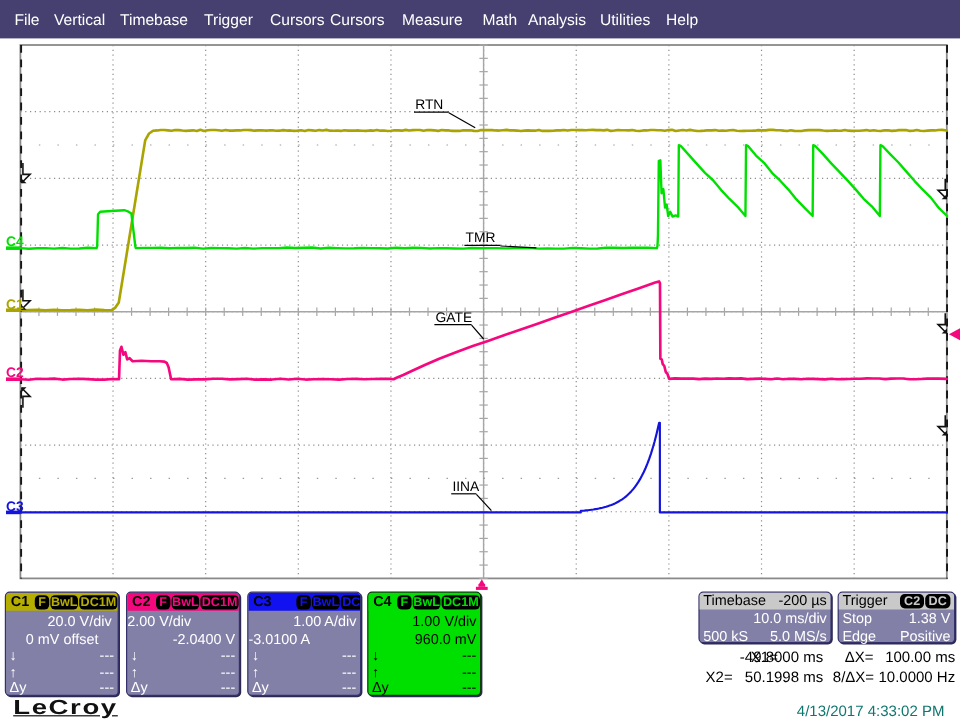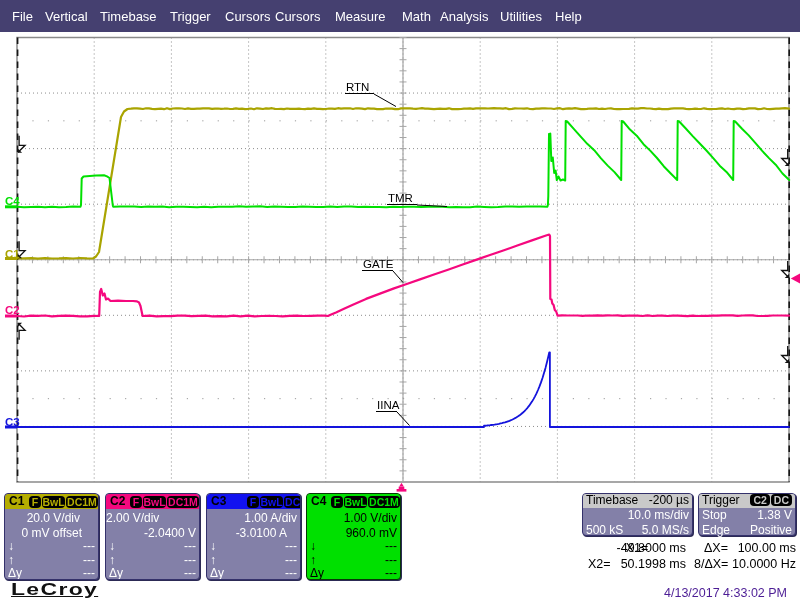--- a/index.html
+++ b/index.html
@@ -173,21 +173,21 @@
 <text x="5" y="314" font-family="Liberation Sans, sans-serif" font-size="11.5" font-weight="bold" fill="#f5087e">C2</text>
 <text x="5" y="425.5" font-family="Liberation Sans, sans-serif" font-size="11.5" font-weight="bold" fill="#1414dc">C3</text>
 </svg>
 <div style="position:absolute;left:4px;top:493px;width:95px;height:87px;background:#8380a8;border:1px solid #34316b;border-radius:4px;color:#fff;font-size:12px;overflow:hidden;box-shadow:1px 1px 0 #2c2a55">
     <div style="position:absolute;left:0;top:0;width:93px;height:15px;background:#b5ad00;border-radius:3px 3px 0 0">
       <span style="position:absolute;left:4px;top:1px;color:#000;font-weight:bold;font-size:12px;line-height:13px">C1</span>
       <span style="position:absolute;left:24px;top:1.5px;width:12px;height:12px;background:#000;color:#b5ad00;border-radius:4px;font-size:10.5px;font-weight:bold;line-height:12px;text-align:center">F</span>
       <span style="position:absolute;left:37px;top:1.5px;width:23px;height:12px;background:#000;color:#b5ad00;border-radius:4px;font-size:10.5px;font-weight:bold;line-height:12px;text-align:center">BwL</span>
       <span style="position:absolute;left:61px;top:1.5px;width:32px;height:12px;background:#000;color:#b5ad00;border-radius:4px;font-size:10.5px;font-weight:bold;line-height:12px;text-align:center">DC1M</span>
     </div>
-    <div style="position:absolute;left:0;top:17.3px;width:93px;text-align:right;padding-right:18px;height:14.3px;line-height:14.3px">20.0 V/div</div>
+    <div style="position:absolute;left:0;top:17.3px;width:93px;text-align:right;padding-right:5px;height:14.3px;line-height:14.3px">20.0 V/div</div>
     <div style="position:absolute;left:0;top:31.8px;width:80px;text-align:right;padding-right:3px;height:14.3px;line-height:14.3px">0 mV offset</div>
     <div style="position:absolute;left:3px;top:45.2px;height:14.3px;line-height:14.3px">↓</div>
     <div style="position:absolute;right:3px;top:45.2px;height:14.3px;line-height:14.3px">---</div>
     <div style="position:absolute;left:3px;top:58.7px;height:14.3px;line-height:14.3px">↑</div>
     <div style="position:absolute;right:3px;top:58.7px;height:14.3px;line-height:14.3px">---</div>
     <div style="position:absolute;left:3px;top:72.2px;height:14.3px;line-height:14.3px">Δy</div>
     <div style="position:absolute;right:3px;top:72.2px;height:14.3px;line-height:14.3px">---</div>
   </div>
 <div style="position:absolute;left:105px;top:493px;width:95px;height:87px;background:#8380a8;border:1px solid #34316b;border-radius:4px;color:#fff;font-size:12px;overflow:hidden;box-shadow:1px 1px 0 #2c2a55">
     <div style="position:absolute;left:0;top:0;width:93px;height:15px;background:#f5087e;border-radius:3px 3px 0 0">
@@ -206,21 +206,21 @@
     <div style="position:absolute;right:3px;top:72.2px;height:14.3px;line-height:14.3px">---</div>
   </div>
 <div style="position:absolute;left:206px;top:493px;width:95px;height:87px;background:#8380a8;border:1px solid #34316b;border-radius:4px;color:#fff;font-size:12px;overflow:hidden;box-shadow:1px 1px 0 #2c2a55">
     <div style="position:absolute;left:0;top:0;width:93px;height:15px;background:#1212f0;border-radius:3px 3px 0 0">
       <span style="position:absolute;left:4px;top:1px;color:#000;font-weight:bold;font-size:12px;line-height:13px">C3</span>
       <span style="position:absolute;left:40px;top:1.5px;width:12px;height:12px;background:#000;color:#1212f0;border-radius:4px;font-size:10.5px;font-weight:bold;line-height:12px;text-align:center">F</span>
       <span style="position:absolute;left:53px;top:1.5px;width:23px;height:12px;background:#000;color:#1212f0;border-radius:4px;font-size:10.5px;font-weight:bold;line-height:12px;text-align:center">BwL</span>
       <span style="position:absolute;left:77px;top:1.5px;width:32px;height:12px;background:#000;color:#1212f0;border-radius:4px;font-size:10.5px;font-weight:bold;line-height:12px;text-align:center">DC1M</span>
     </div>
     <div style="position:absolute;left:0;top:17.3px;width:93px;text-align:right;padding-right:3px;height:14.3px;line-height:14.3px">1.00 A/div</div>
-    <div style="position:absolute;left:0;top:31.8px;width:93px;text-align:right;padding-right:13px;height:14.3px;line-height:14.3px">-3.0100 A</div>
+    <div style="position:absolute;left:0;top:31.8px;width:93px;padding-right:13px;height:14.3px;line-height:14.3px">-3.0100 A</div>
     <div style="position:absolute;left:3px;top:45.2px;height:14.3px;line-height:14.3px">↓</div>
     <div style="position:absolute;right:3px;top:45.2px;height:14.3px;line-height:14.3px">---</div>
     <div style="position:absolute;left:3px;top:58.7px;height:14.3px;line-height:14.3px">↑</div>
     <div style="position:absolute;right:3px;top:58.7px;height:14.3px;line-height:14.3px">---</div>
     <div style="position:absolute;left:3px;top:72.2px;height:14.3px;line-height:14.3px">Δy</div>
     <div style="position:absolute;right:3px;top:72.2px;height:14.3px;line-height:14.3px">---</div>
   </div>
 <div style="position:absolute;left:306px;top:493px;width:95px;height:87px;background:#00e000;border:1px solid #073807;border-radius:4px;color:#000;font-size:12px;overflow:hidden;box-shadow:1px 1px 0 #2c2a55">
     <div style="position:absolute;left:0;top:0;width:93px;height:15px;background:#00e000;border-radius:3px 3px 0 0">
       <span style="position:absolute;left:4px;top:1px;color:#000;font-weight:bold;font-size:12px;line-height:13px">C4</span>
@@ -260,12 +260,12 @@
 <div style="position:absolute;left:588px;top:0;width:98px;text-align:center">X1=</div>
 <div style="position:absolute;left:560px;top:0;width:126px;text-align:right">-49.8000 ms</div>
 <div style="position:absolute;left:588px;top:16px">X2=</div>
 <div style="position:absolute;left:560px;top:16px;width:126px;text-align:right">50.1998 ms</div>
 <div style="position:absolute;left:704px;top:0">ΔX=</div>
 <div style="position:absolute;left:680px;top:0;width:116px;text-align:right">100.00 ms</div>
 <div style="position:absolute;left:694px;top:16px">8/ΔX=</div>
 <div style="position:absolute;left:680px;top:16px;width:116px;text-align:right">10.0000 Hz</div>
 </div>
 <div style="position:absolute;left:11px;top:580px;font-size:17px;font-weight:bold;color:#111;text-decoration:underline;letter-spacing:1px;transform:scaleX(1.35);transform-origin:0 0">LeCroy</div>
-<div style="position:absolute;left:664px;top:586px;font-size:12.5px;color:#4c1d95">4/13/2017 4:33:02 PM</div>
+<div style="position:absolute;left:664px;top:586px;font-size:12.5px;color:#0f766e">4/13/2017 4:33:02 PM</div>
 </body></html>

